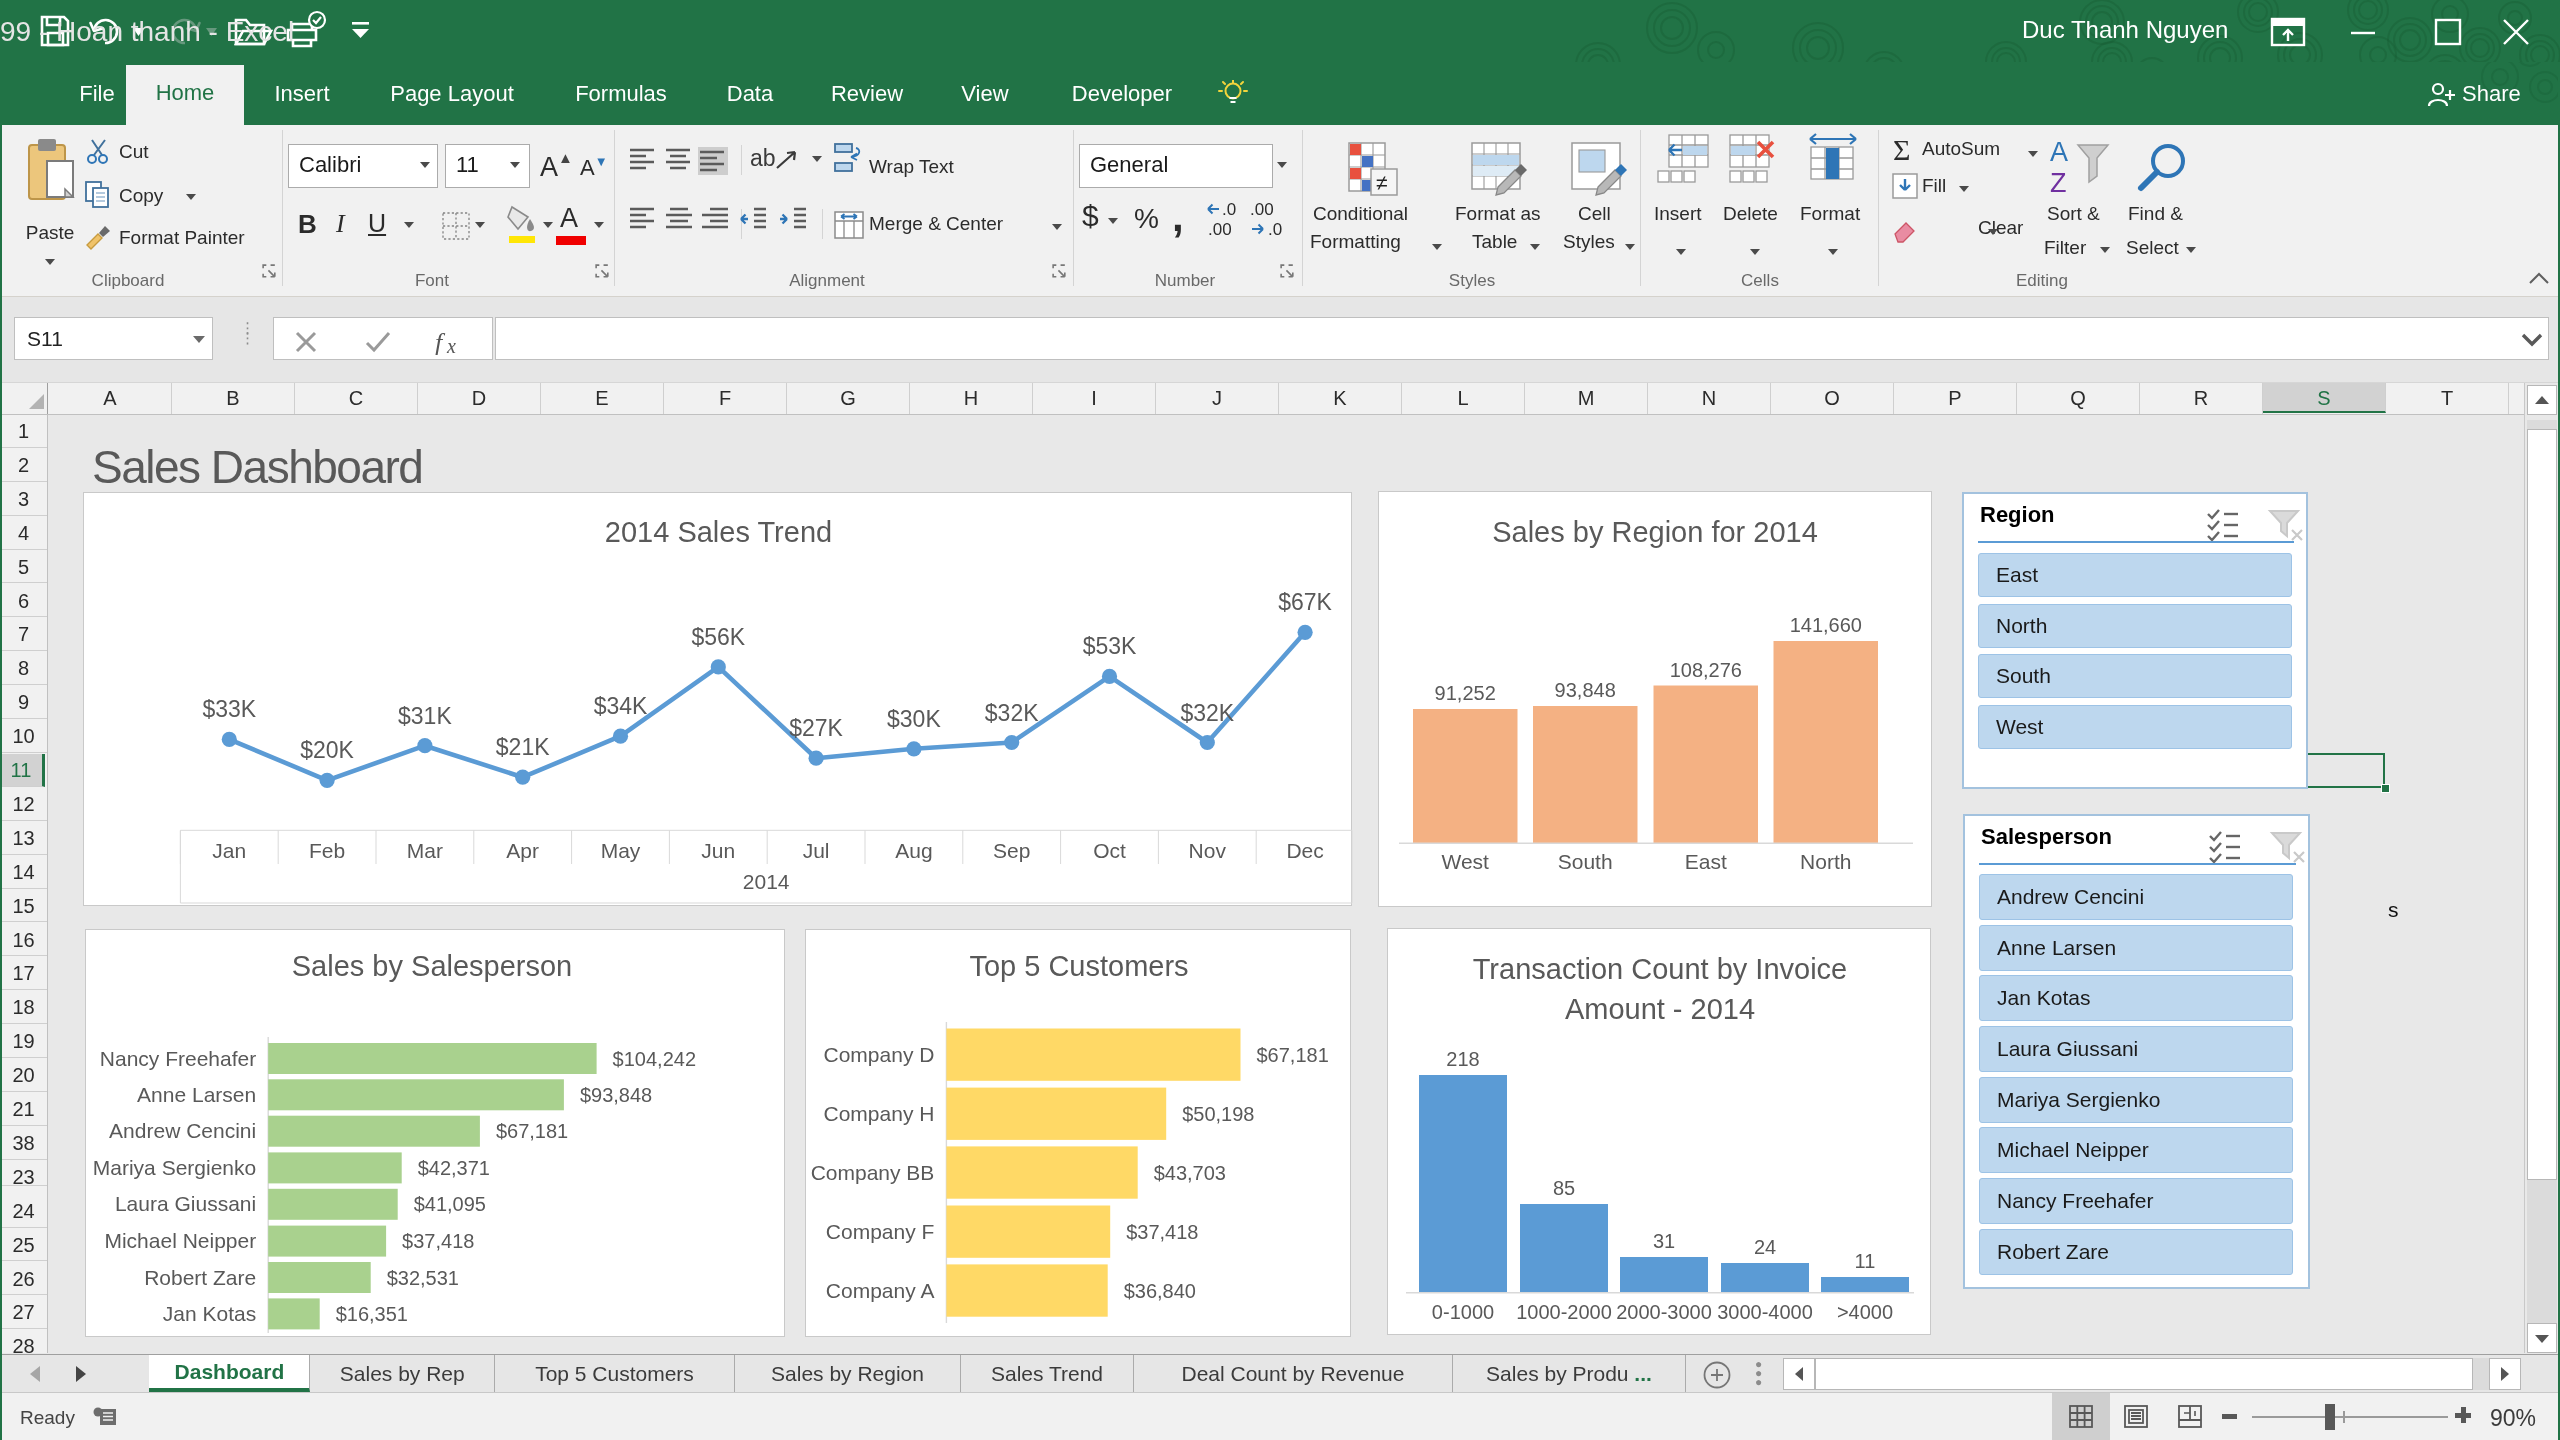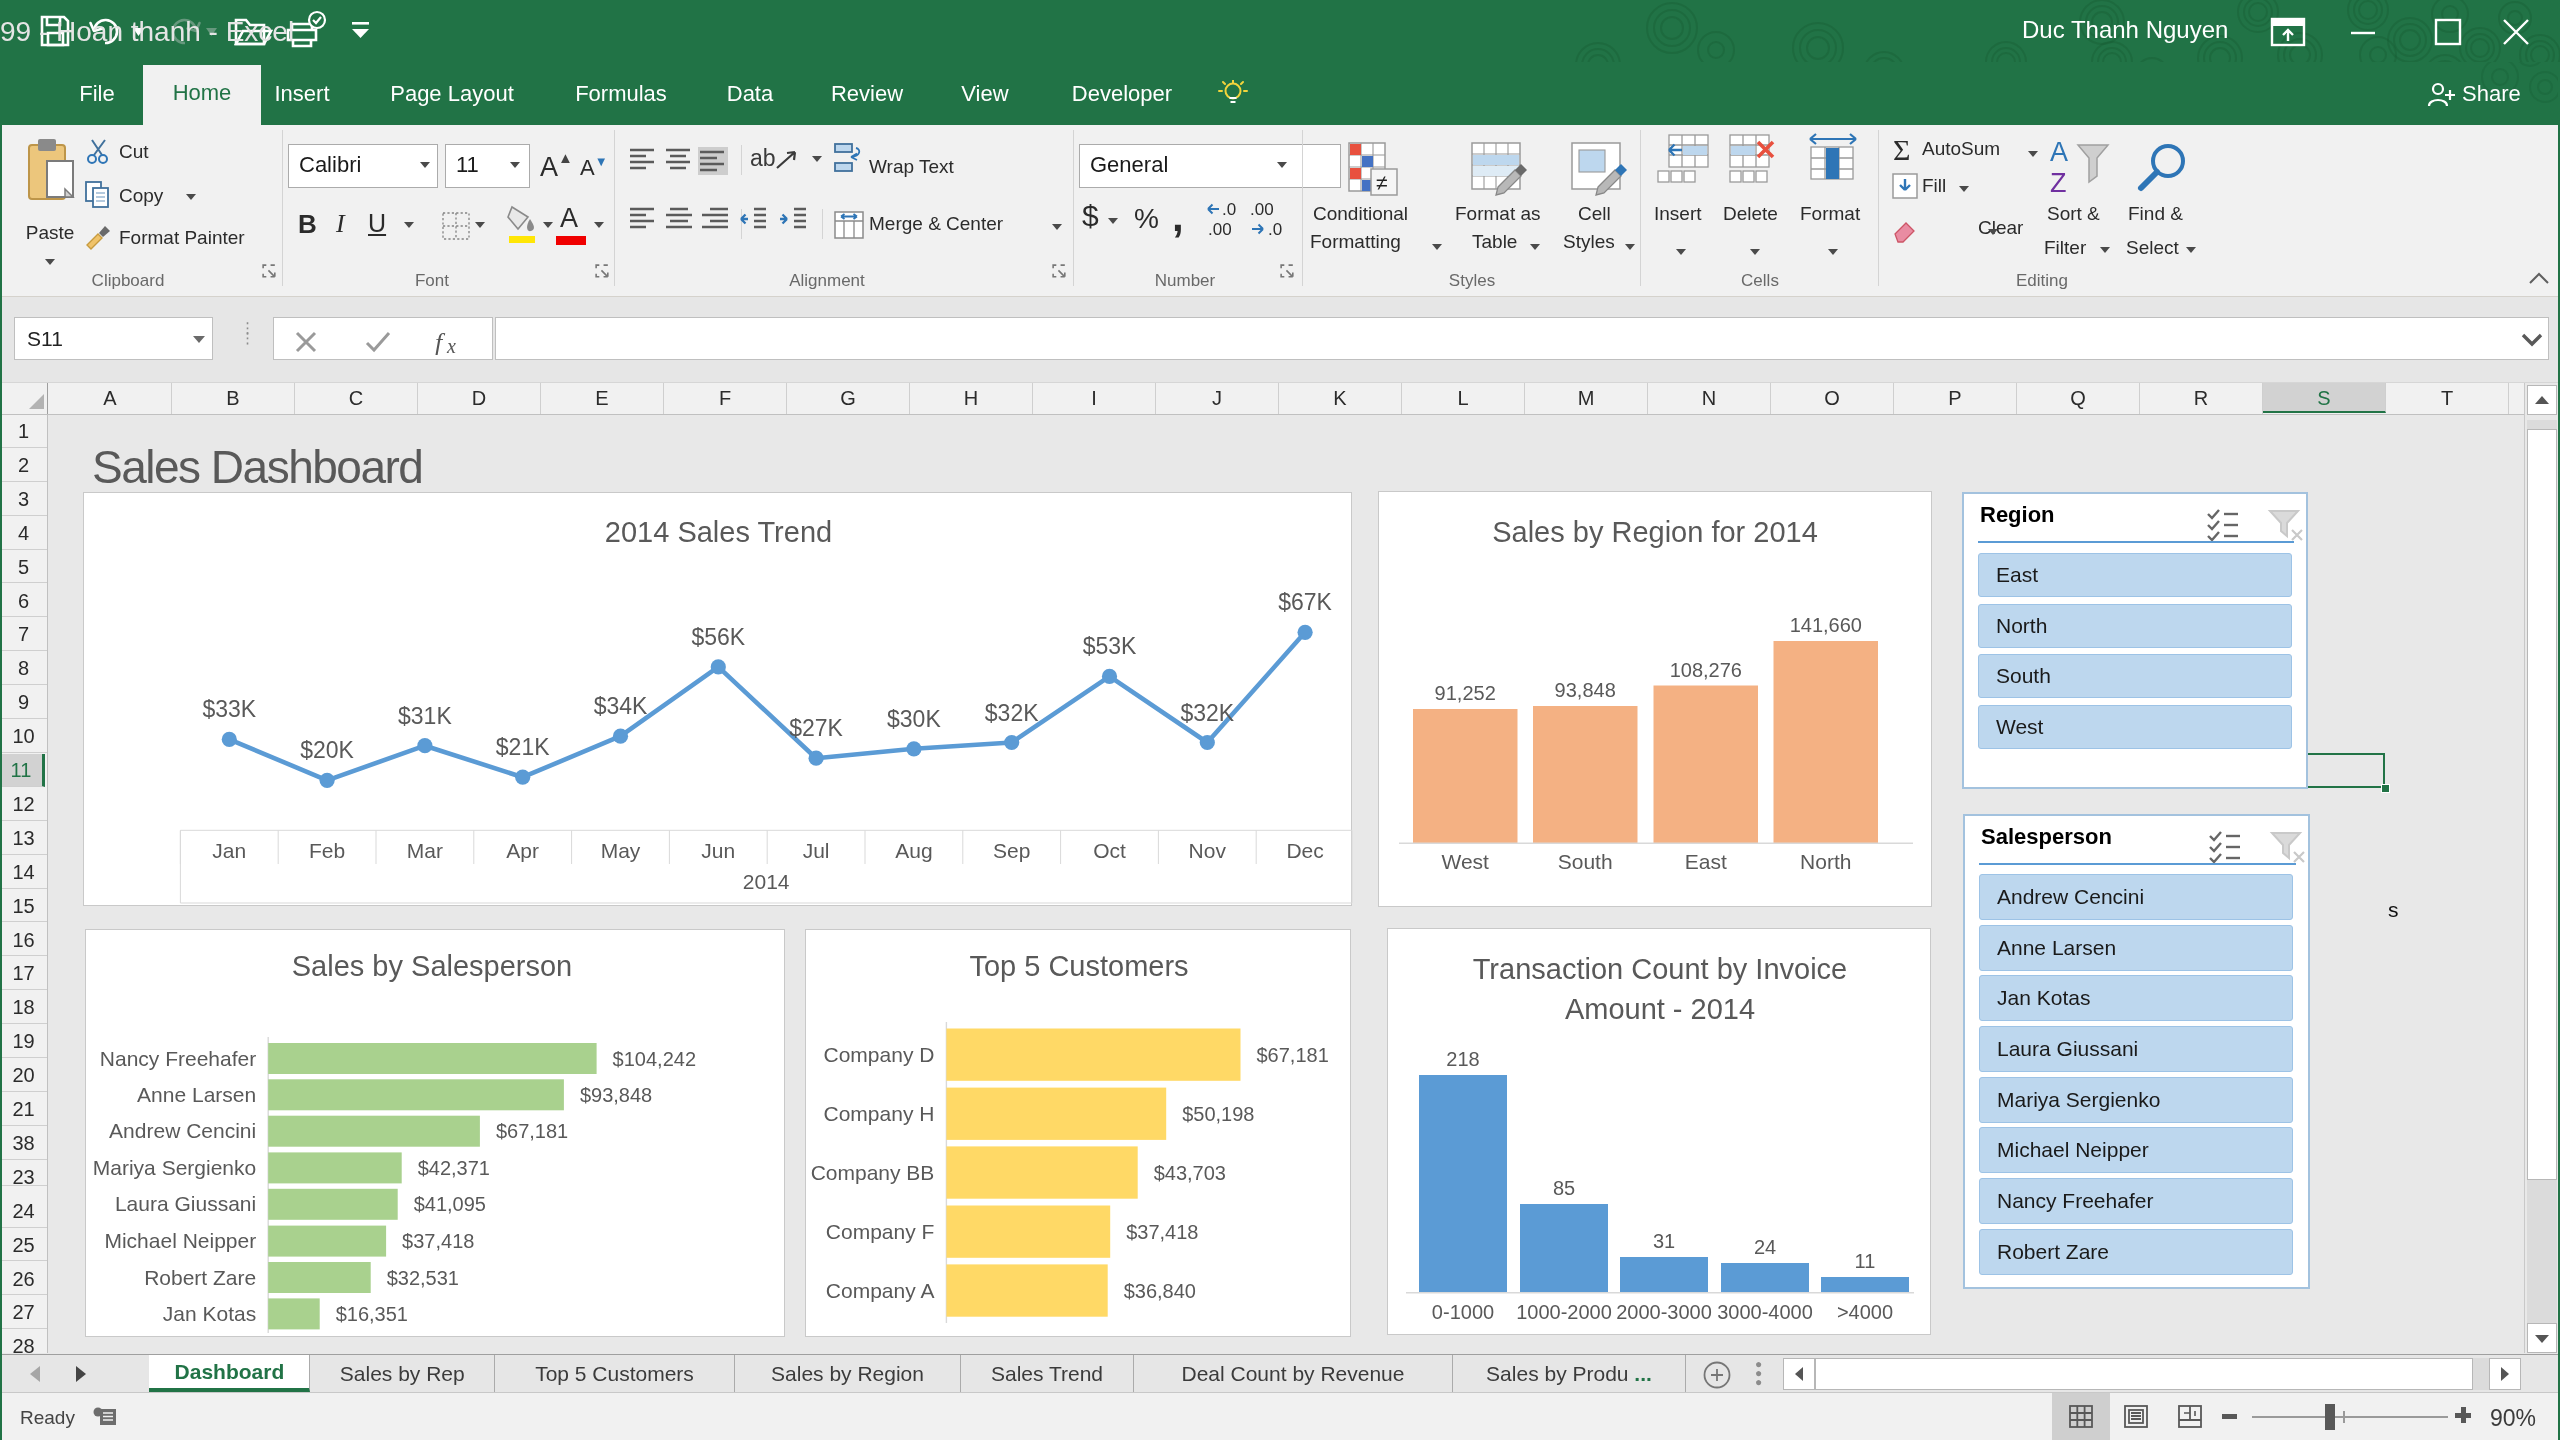--- a/index.html
+++ b/index.html
@@ -5,21 +5,21 @@
 * { margin:0; padding:0; box-sizing:border-box; }
 html,body { width:2560px; height:1440px; overflow:hidden; font-family:"Liberation Sans", sans-serif; }
 #app { position:absolute; width:2560px; height:1440px; background:#e8e8e8; }
 .abs { position:absolute; }
 
 #titlebar { position:absolute; left:0; top:0; width:2560px; height:62px; background:#217346; overflow:hidden; }
 #tabrow { position:absolute; left:0; top:62px; width:2560px; height:63px; background:#217346; }
 #title-text { position:absolute; top:16px; width:100%; text-align:left; color:#e5e5e5; font-size:28px; }
 #user-name { position:absolute; top:16px; left:2022px; color:#ffffff; font-size:24px; }
 .rtab { position:absolute; top:0; height:63px; color:#ffffff; font-size:22px; line-height:63px; text-align:center; }
-#tab-home { background:#f1f1f1; color:#217346; top:3px; height:60px; line-height:56px;margin-left:17px; }
+#tab-home { background:#f1f1f1; color:#217346; top:3px; height:60px; line-height:56px; }
 
 #ribbon { position:absolute; left:0; top:125px; width:2560px; height:172px; background:#f1f1f1; border-bottom:1px solid #d5d2cc; }
 .gsep { position:absolute; top:5px; height:156px; width:1px; background:#d4d4d4; }
 .glabel { position:absolute; top:146px; font-size:17px; color:#696969; text-align:center; }
 .launcher { position:absolute; top:138px; width:17px; height:17px; }
 .rbtn-label { font-size:19px; color:#2b2b2b; }
 .dd { display:inline-block; width:0; height:0; border-left:5px solid transparent; border-right:5px solid transparent; border-top:6px solid #4a4a4a; vertical-align:middle; }
 
 #fbar { position:absolute; left:0; top:297px; width:2560px; height:86px; background:#e6e6e6; border-bottom:1px solid #d6d6d6; }
 #namebox { position:absolute; left:14px; top:20px; width:199px; height:43px; background:#ffffff; border:1px solid #bfbfbf; font-size:21px; color:#222; padding-left:12px; line-height:41px; }
@@ -330,21 +330,21 @@
   <div class="dd abs" style="left:1052px;top:99px;"></div>
   <div class="glabel" style="left:767px;width:120px;">Alignment</div>
   <svg class="launcher" style="left:1051px;" width="16" height="16" viewBox="0 0 16 16">
         <g stroke="#777" stroke-width="1.5" fill="none">
           <path d="M2 5 v-3 h3 M9 2 h4 M5 13 h-3 v-3"></path>
           <path d="M7 7 l6 6 M13 13 v-4 M13 13 h-4"></path>
         </g>
       </svg>
   <div class="gsep" style="left:1073px;"></div>
 
-  <div class="abs" style="left:1079px;top:19px;width:262px;height:44px;background:#fff;border:1px solid #ababab;font-size:22px;color:#1a1a1a;padding:7px 0 0 10px;">General</div>
+  <div class="abs" style="left:1079px;top:19px;width:194px;height:44px;background:#fff;border:1px solid #ababab;font-size:22px;color:#1a1a1a;padding:7px 0 0 10px;">General</div>
   <div class="dd abs" style="left:1277px;top:37px;"></div>
   <div class="abs" style="left:1082px;top:74px;font-size:30px;color:#2b2b2b;">$</div>
   <div class="dd abs" style="left:1108px;top:93px;"></div>
   <div class="abs" style="left:1134px;top:78px;font-size:28px;color:#2b2b2b;">%</div>
   <div class="abs" style="left:1172px;top:68px;font-size:42px;color:#2b2b2b;font-weight:bold;">,</div>
   <svg class="abs" style="left:1204px;top:74px" width="46" height="42" viewBox="0 0 46 42">
     <text x="18" y="16" font-size="17" fill="#2b2b2b">.0</text>
         <text x="4" y="36" font-size="17" fill="#2b2b2b">.00</text>
     <path d="M15 10 l-11 0 M4 10 l4.5 -4.5 M4 10 l4.5 4.5" stroke="#2e75b6" stroke-width="2" fill="none"></path>
   </svg>

